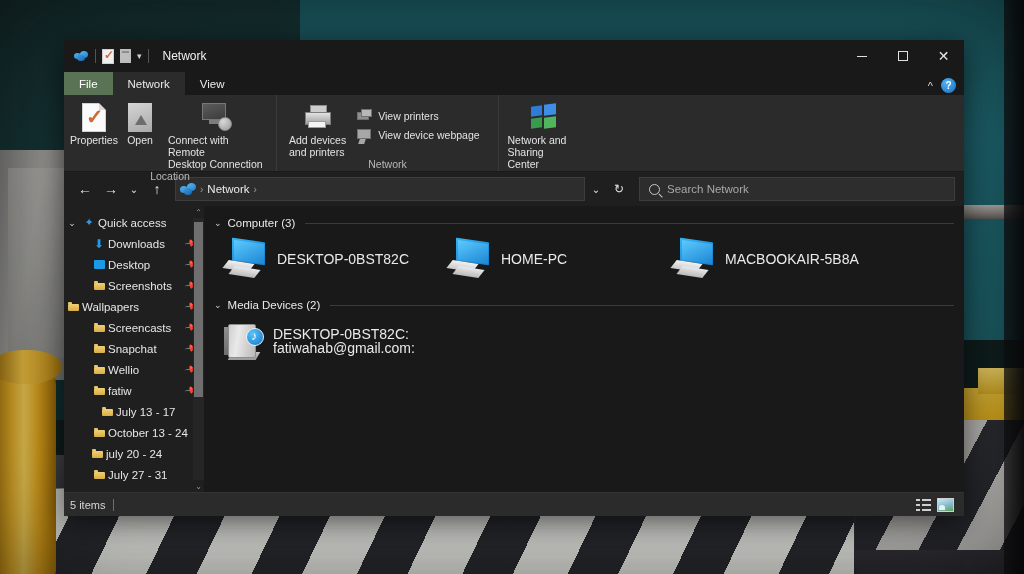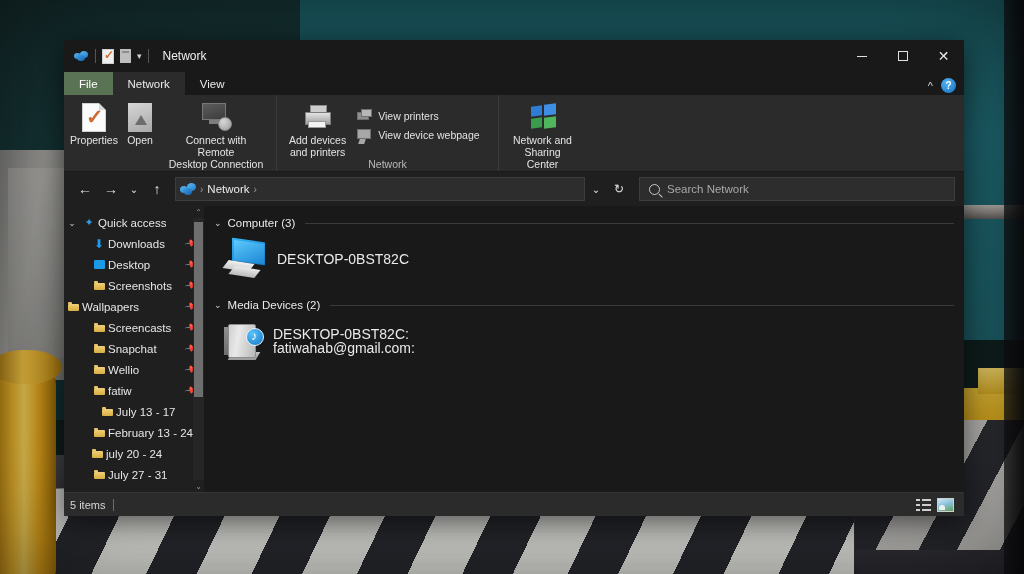--- a/index.html
+++ b/index.html
@@ -181,21 +181,21 @@
   .rgroup-items { display:flex; flex:1; align-items:flex-start; padding: 0 6px; }
   .rgroup-label {
     text-align:center; font-size:10.5px; color:#b9b9b9; padding-bottom:3px; height:16px;
   }
   .rbtn {
     display:flex; flex-direction:column; align-items:center; width:auto;
     padding: 4px 6px 0; min-width:44px;
   }
   .rbtn .ricon { height:30px; display:flex; align-items:center; justify-content:center; }
   .rbtn .rlabel {
-    font-size:10.5px; color:#e4e4e4; text-align:center; line-height:12px; margin-top:2px;
+    font-size:10.5px; color:#e4e4e4; text-align:left; line-height:12px; margin-top:2px;
     white-space: pre-line;
   }
   .rbtn-small {
     display:flex; align-items:center; gap:6px; padding:3px 5px;
   }
   .rbtn-small .rlabel { font-size:10.5px; color:#e2e2e2; }
   .smallcol { display:flex; flex-direction:column; justify-content:center; padding-top:8px;}
 
   
   .ic-props { width:24px; height:29px; background:#fbfbfb; border:1px solid #d2d2d2; position:relative;}
@@ -456,20 +456,21 @@
             <div class="ic-remote">
                 <span class="mon"></span>
                 <span class="base"></span>
                 <span class="glb"></span>
               </div>
           </div>
           <div class="rlabel">Connect with Remote
 Desktop Connection</div>
         </div>
       </div>
+      <div class="rgroup-label">Location</div>
     </div>
 
     <div class="rgroup" style="width:222px">
       <div class="rgroup-items">
         <div class="rbtn" style="min-width:62px">
           <div class="ricon">
             <div class="ic-printer">
                 <span class="ptop"></span>
                 <span class="pbody"></span>
                 <span class="pout"></span>
@@ -624,21 +625,21 @@
         <span class="nav-ico">
             <span class="folder"></span>
           </span>
         <span class="nav-lbl">July 13 - 17</span>
       </div>
 
       <div class="nav-item" style="padding-left:26px">
         <span class="nav-ico">
             <span class="folder"></span>
           </span>
-        <span class="nav-lbl">February 13 - 24</span>
+        <span class="nav-lbl">October 13 - 24</span>
       </div>
 
       <div class="nav-item" style="padding-left:24px">
         <span class="nav-ico">
             <span class="folder"></span>
           </span>
         <span class="nav-lbl">july 20 - 24</span>
       </div>
 
       <div class="nav-item" style="padding-left:26px">
@@ -665,20 +666,36 @@
         <span class="gh-rule"></span>
       </div>
       <div class="tiles">
         <div class="tile">
           <div class="pc-ico">
             <span class="pc-screen"></span>
               <span class="pc-kb1"></span>
               <span class="pc-kb2"></span>
           </div>
           <div class="tile-label">DESKTOP-0BST82C</div>
+        </div>
+        <div class="tile">
+          <div class="pc-ico">
+            <span class="pc-screen"></span>
+              <span class="pc-kb1"></span>
+              <span class="pc-kb2"></span>
+          </div>
+          <div class="tile-label">HOME-PC</div>
+        </div>
+        <div class="tile">
+          <div class="pc-ico">
+            <span class="pc-screen"></span>
+              <span class="pc-kb1"></span>
+              <span class="pc-kb2"></span>
+          </div>
+          <div class="tile-label">MACBOOKAIR-5B8A</div>
         </div>
       </div>
 
       <div class="group-head" style="margin-top:18px">
         <span class="gh-chev">⌄</span>
         <span class="gh-title">Media Devices (2)</span>
         <span class="gh-rule"></span>
       </div>
       <div class="tiles">
         <div class="tile">

